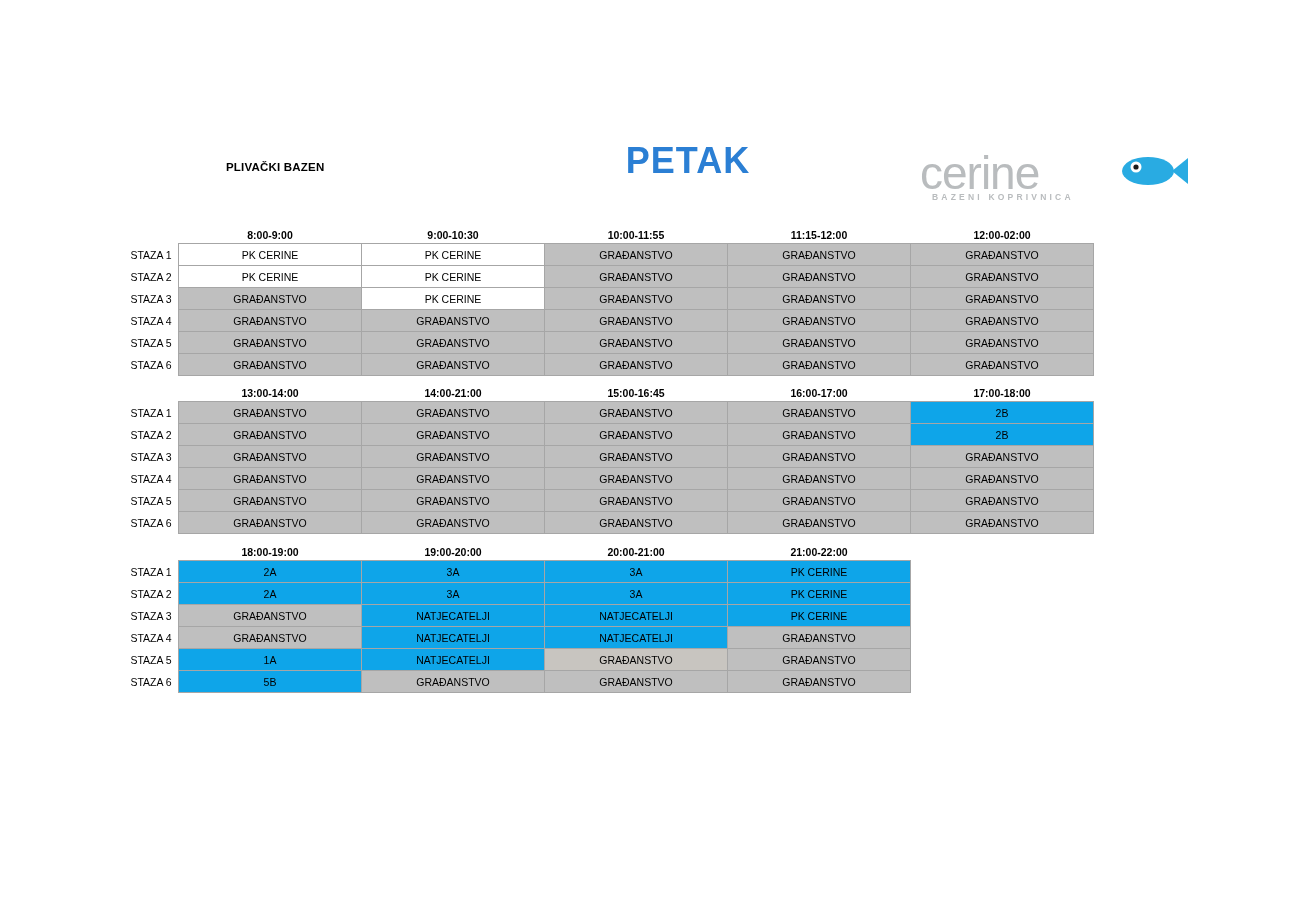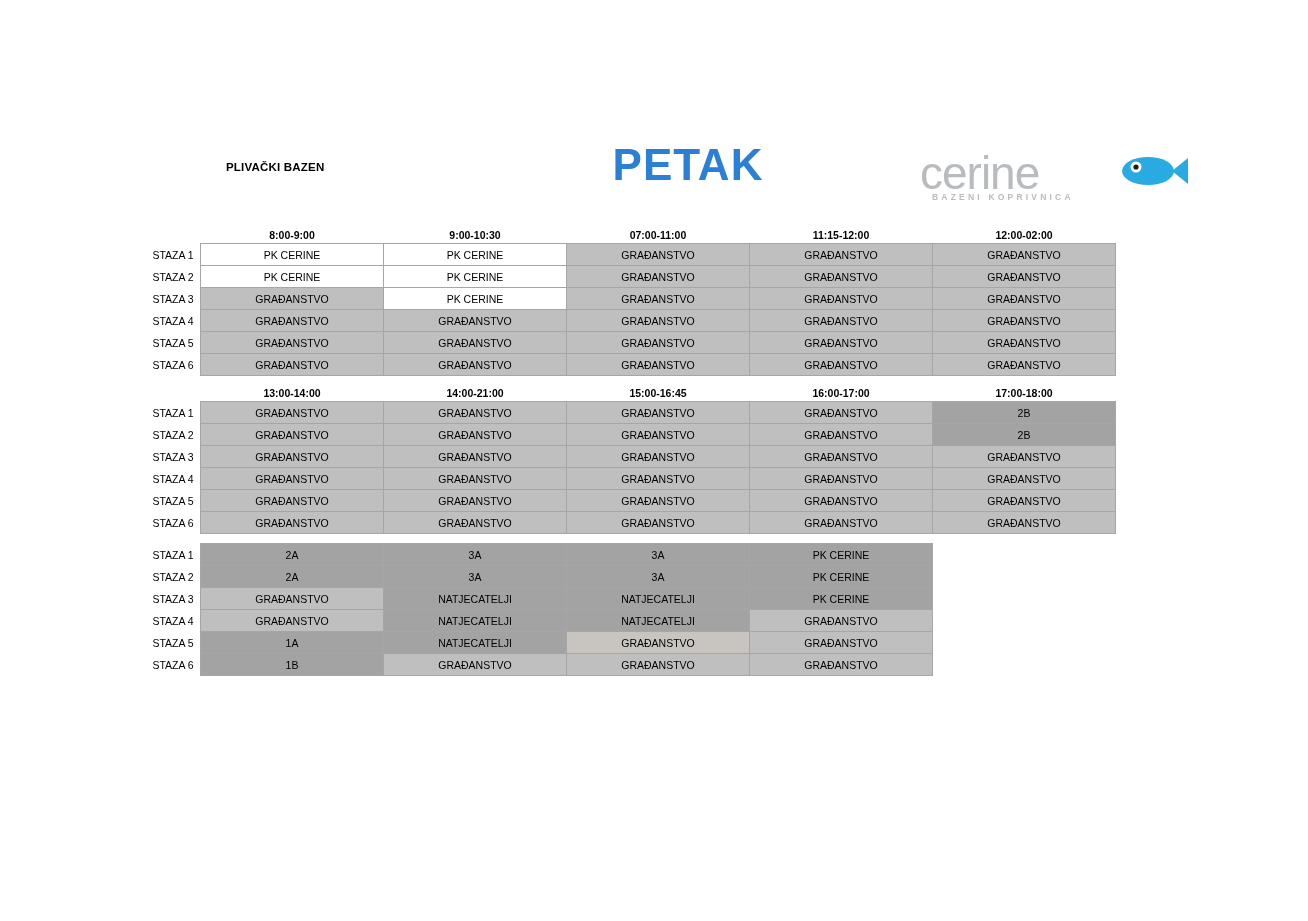--- a/index.html
+++ b/index.html
@@ -31,21 +31,21 @@
     font-size: 11.5px;
     font-weight: bold;
     letter-spacing: 0.2px;
   }
   .day-title {
     position: absolute;
     left: 568px;
     top: 0px;
     width: 240px;
     text-align: center;
-    font-size: 44px;
+    font-size: 36px;
     font-weight: bold;
     color: #2b7fd4;
     letter-spacing: 1px;
     font-family: "Liberation Sans", sans-serif;
   }
 
   
   .logo {
     position: absolute;
     left: 920px;
@@ -78,21 +78,20 @@
     left: 200px;
     top: 4px;
     width: 68px;
     height: 42px;
   }
 
   
   .sched-block {
     position: absolute;
     left: 124px;
-    margin-left: 22px;
   }
   .block1 { top: 226px; }
   .block2 { top: 384px; }
   .block3 { top: 543px; }
 
   table.sched {
     border-collapse: collapse;
     table-layout: fixed;
   }
   table.sched td, table.sched th {
@@ -130,21 +129,21 @@
     width: 54px;
     border: none;
     background: transparent;
   }
   td.cell {
     width: 182px;
   }
   .c-white  { background: #ffffff; }
   .c-gray   { background: #bfbfbf; }
   .c-gray2  { background: #c8c5c0; }
-  .c-blue   { background: #a3a3a3; }
+  .c-blue   { background: #0ea5e9; }
 </style>
 </head>
 <body>
 
 <div class="header">
   <div class="pool-label">PLIVAČKI BAZEN</div>
   <div class="day-title">PETAK</div>
 
   <div class="logo">
     <div class="logo-word">cerine</div>
@@ -158,21 +157,21 @@
   </div>
 </div>
 
 <div class="sched-block block1">
   <table class="sched">
     <tbody>
         <tr class="time-row">
       <th class="corner"></th>
       <th>8:00-9:00</th>
       <th>9:00-10:30</th>
-      <th>07:00-11:00</th>
+      <th>10:00-11:55</th>
       <th>11:15-12:00</th>
       <th>12:00-02:00</th>
     </tr>
     <tr class="data-row">
       <td class="rowhdr">STAZA 1</td>
       <td class="cell c-white">PK CERINE</td>
       <td class="cell c-white">PK CERINE</td>
       <td class="cell c-gray">GRAĐANSTVO</td>
       <td class="cell c-gray">GRAĐANSTVO</td>
       <td class="cell c-gray">GRAĐANSTVO</td>
@@ -280,20 +279,27 @@
       <td class="cell c-gray">GRAĐANSTVO</td>
       <td class="cell c-gray">GRAĐANSTVO</td>
     </tr>
   </tbody>
     </table>
 </div>
 
 <div class="sched-block block3">
   <table class="sched">
     <tbody>
+        <tr class="time-row">
+      <th class="corner"></th>
+      <th>18:00-19:00</th>
+      <th>19:00-20:00</th>
+      <th>20:00-21:00</th>
+      <th>21:00-22:00</th>
+    </tr>
     <tr class="data-row">
       <td class="rowhdr">STAZA 1</td>
       <td class="cell c-blue">2A</td>
       <td class="cell c-blue">3A</td>
       <td class="cell c-blue">3A</td>
       <td class="cell c-blue">PK CERINE</td>
     </tr>
     <tr class="data-row">
       <td class="rowhdr">STAZA 2</td>
       <td class="cell c-blue">2A</td>
@@ -317,20 +323,20 @@
     </tr>
     <tr class="data-row">
       <td class="rowhdr">STAZA 5</td>
       <td class="cell c-blue">1A</td>
       <td class="cell c-blue">NATJECATELJI</td>
       <td class="cell c-gray2">GRAĐANSTVO</td>
       <td class="cell c-gray">GRAĐANSTVO</td>
     </tr>
     <tr class="data-row">
       <td class="rowhdr">STAZA 6</td>
-      <td class="cell c-blue">1B</td>
+      <td class="cell c-blue">5B</td>
       <td class="cell c-gray">GRAĐANSTVO</td>
       <td class="cell c-gray">GRAĐANSTVO</td>
       <td class="cell c-gray">GRAĐANSTVO</td>
     </tr>
   </tbody>
     </table>
 </div>
 
 </body></html>

